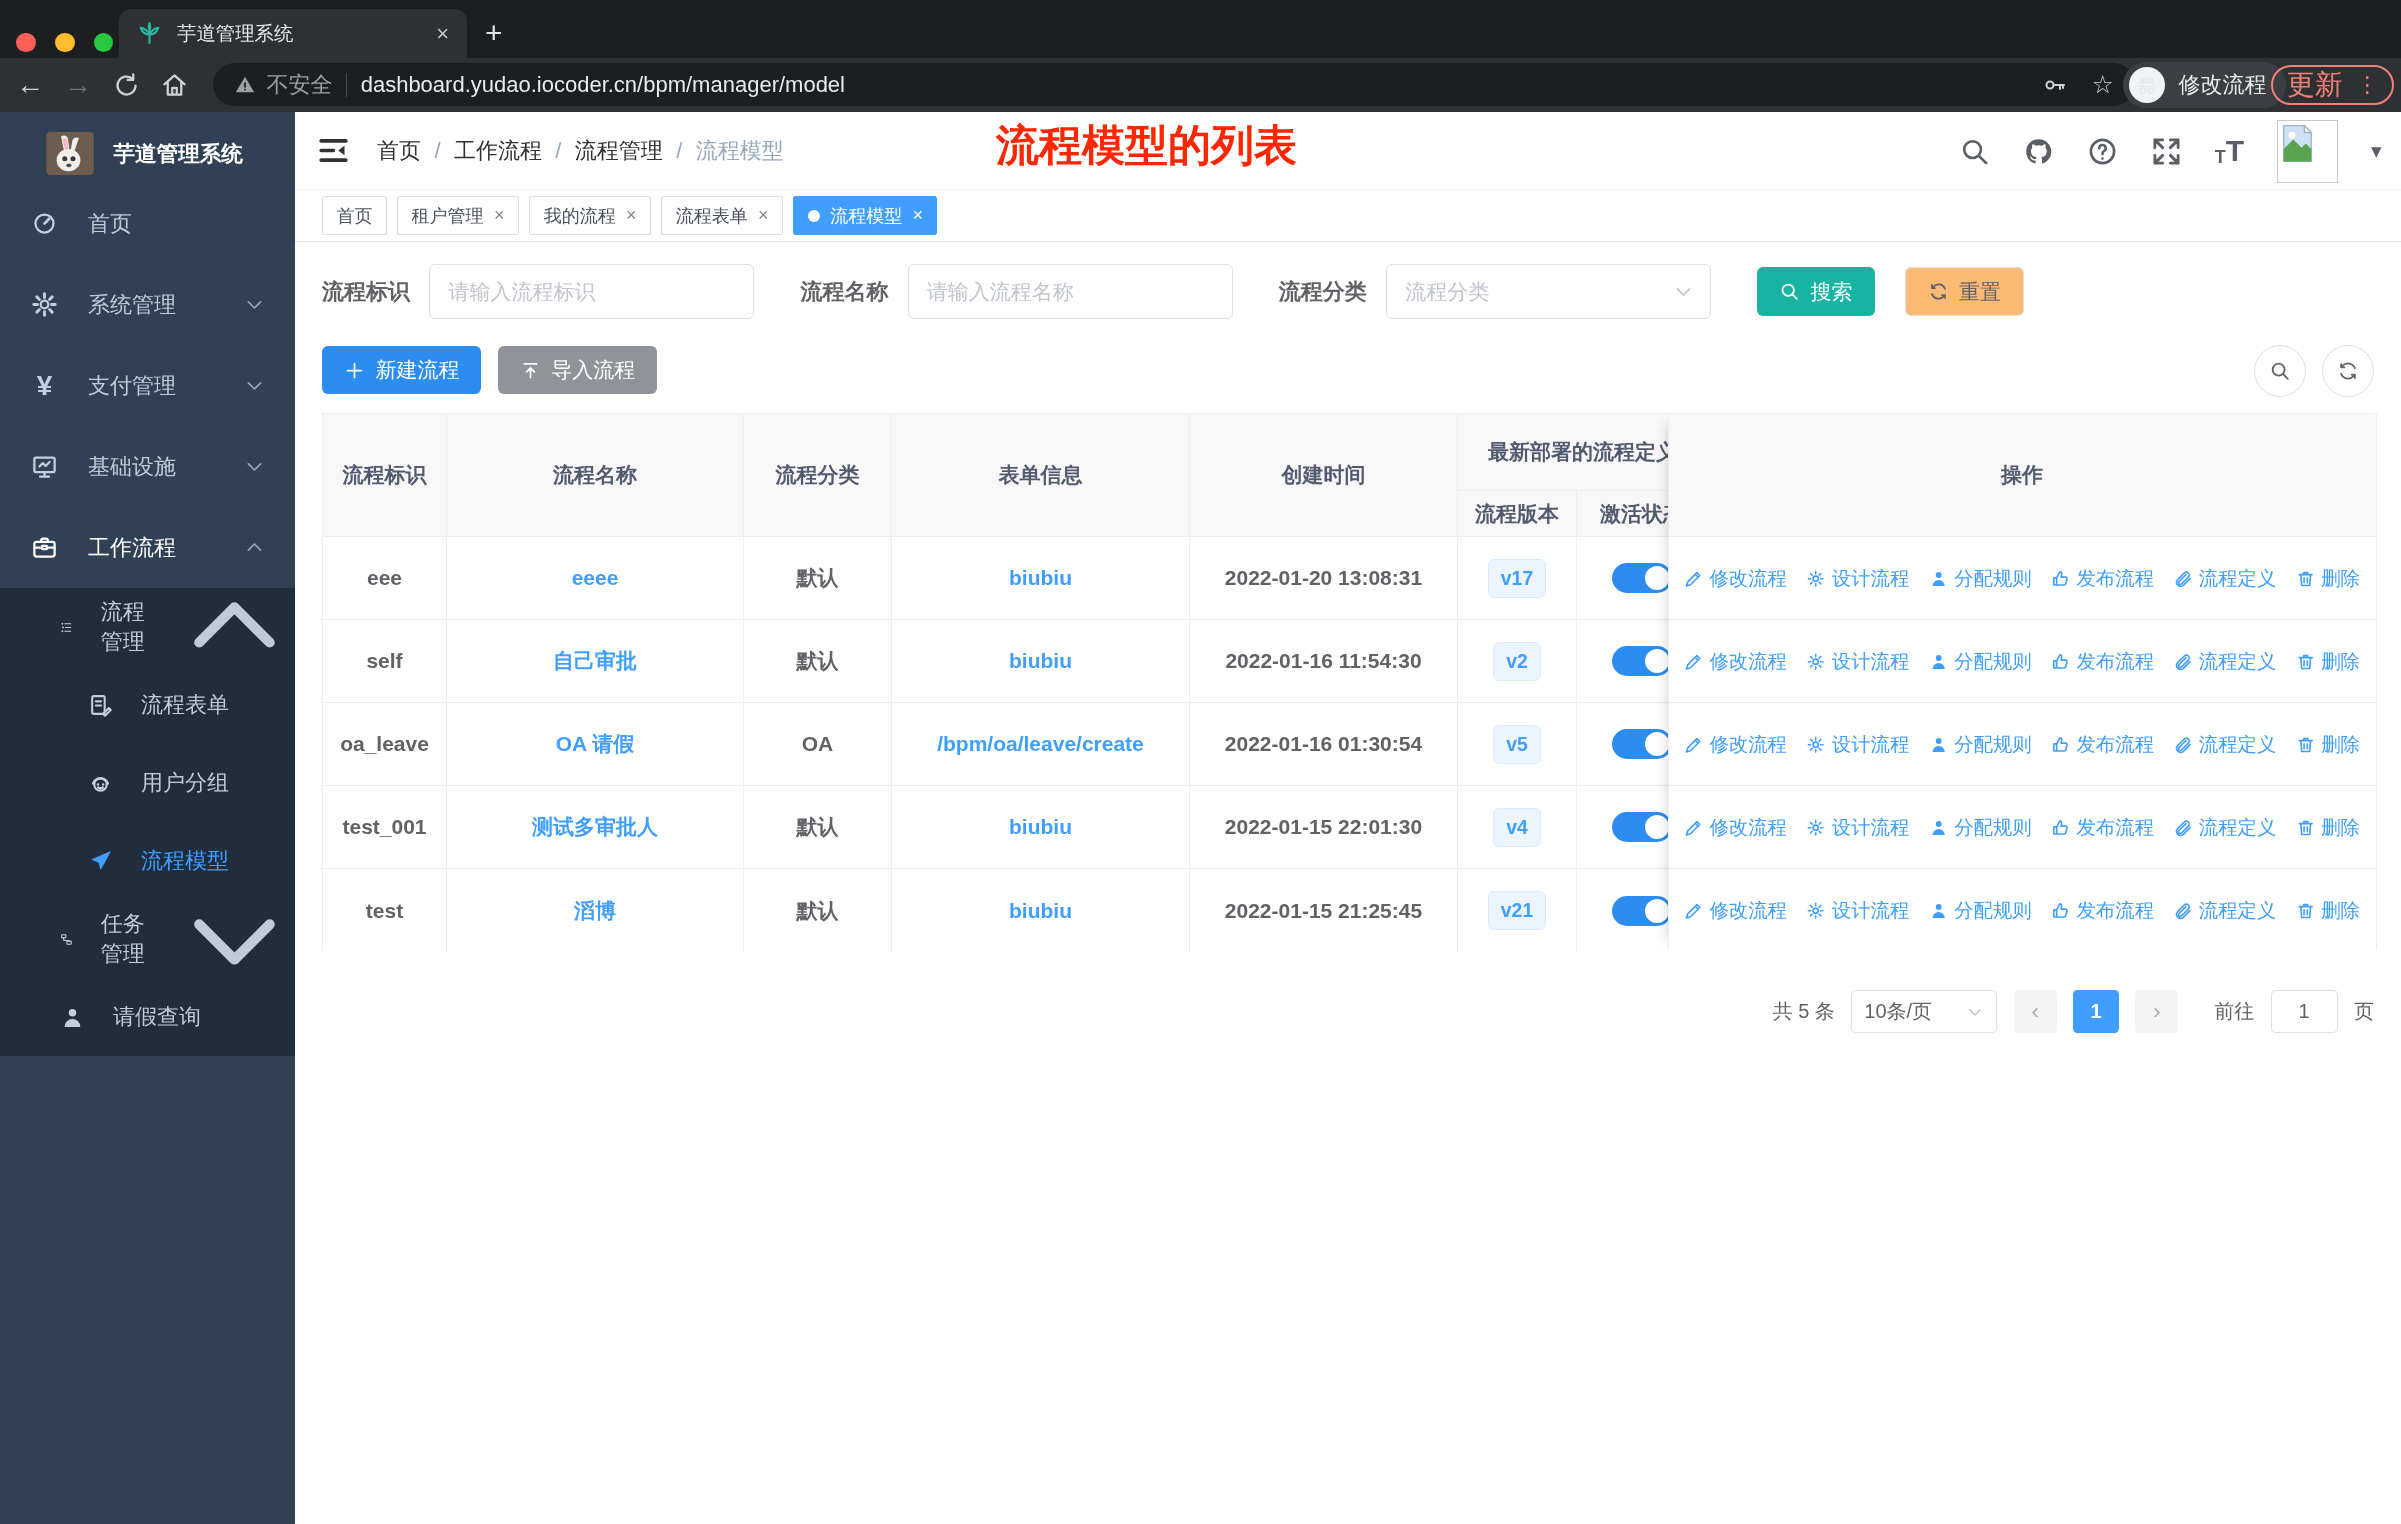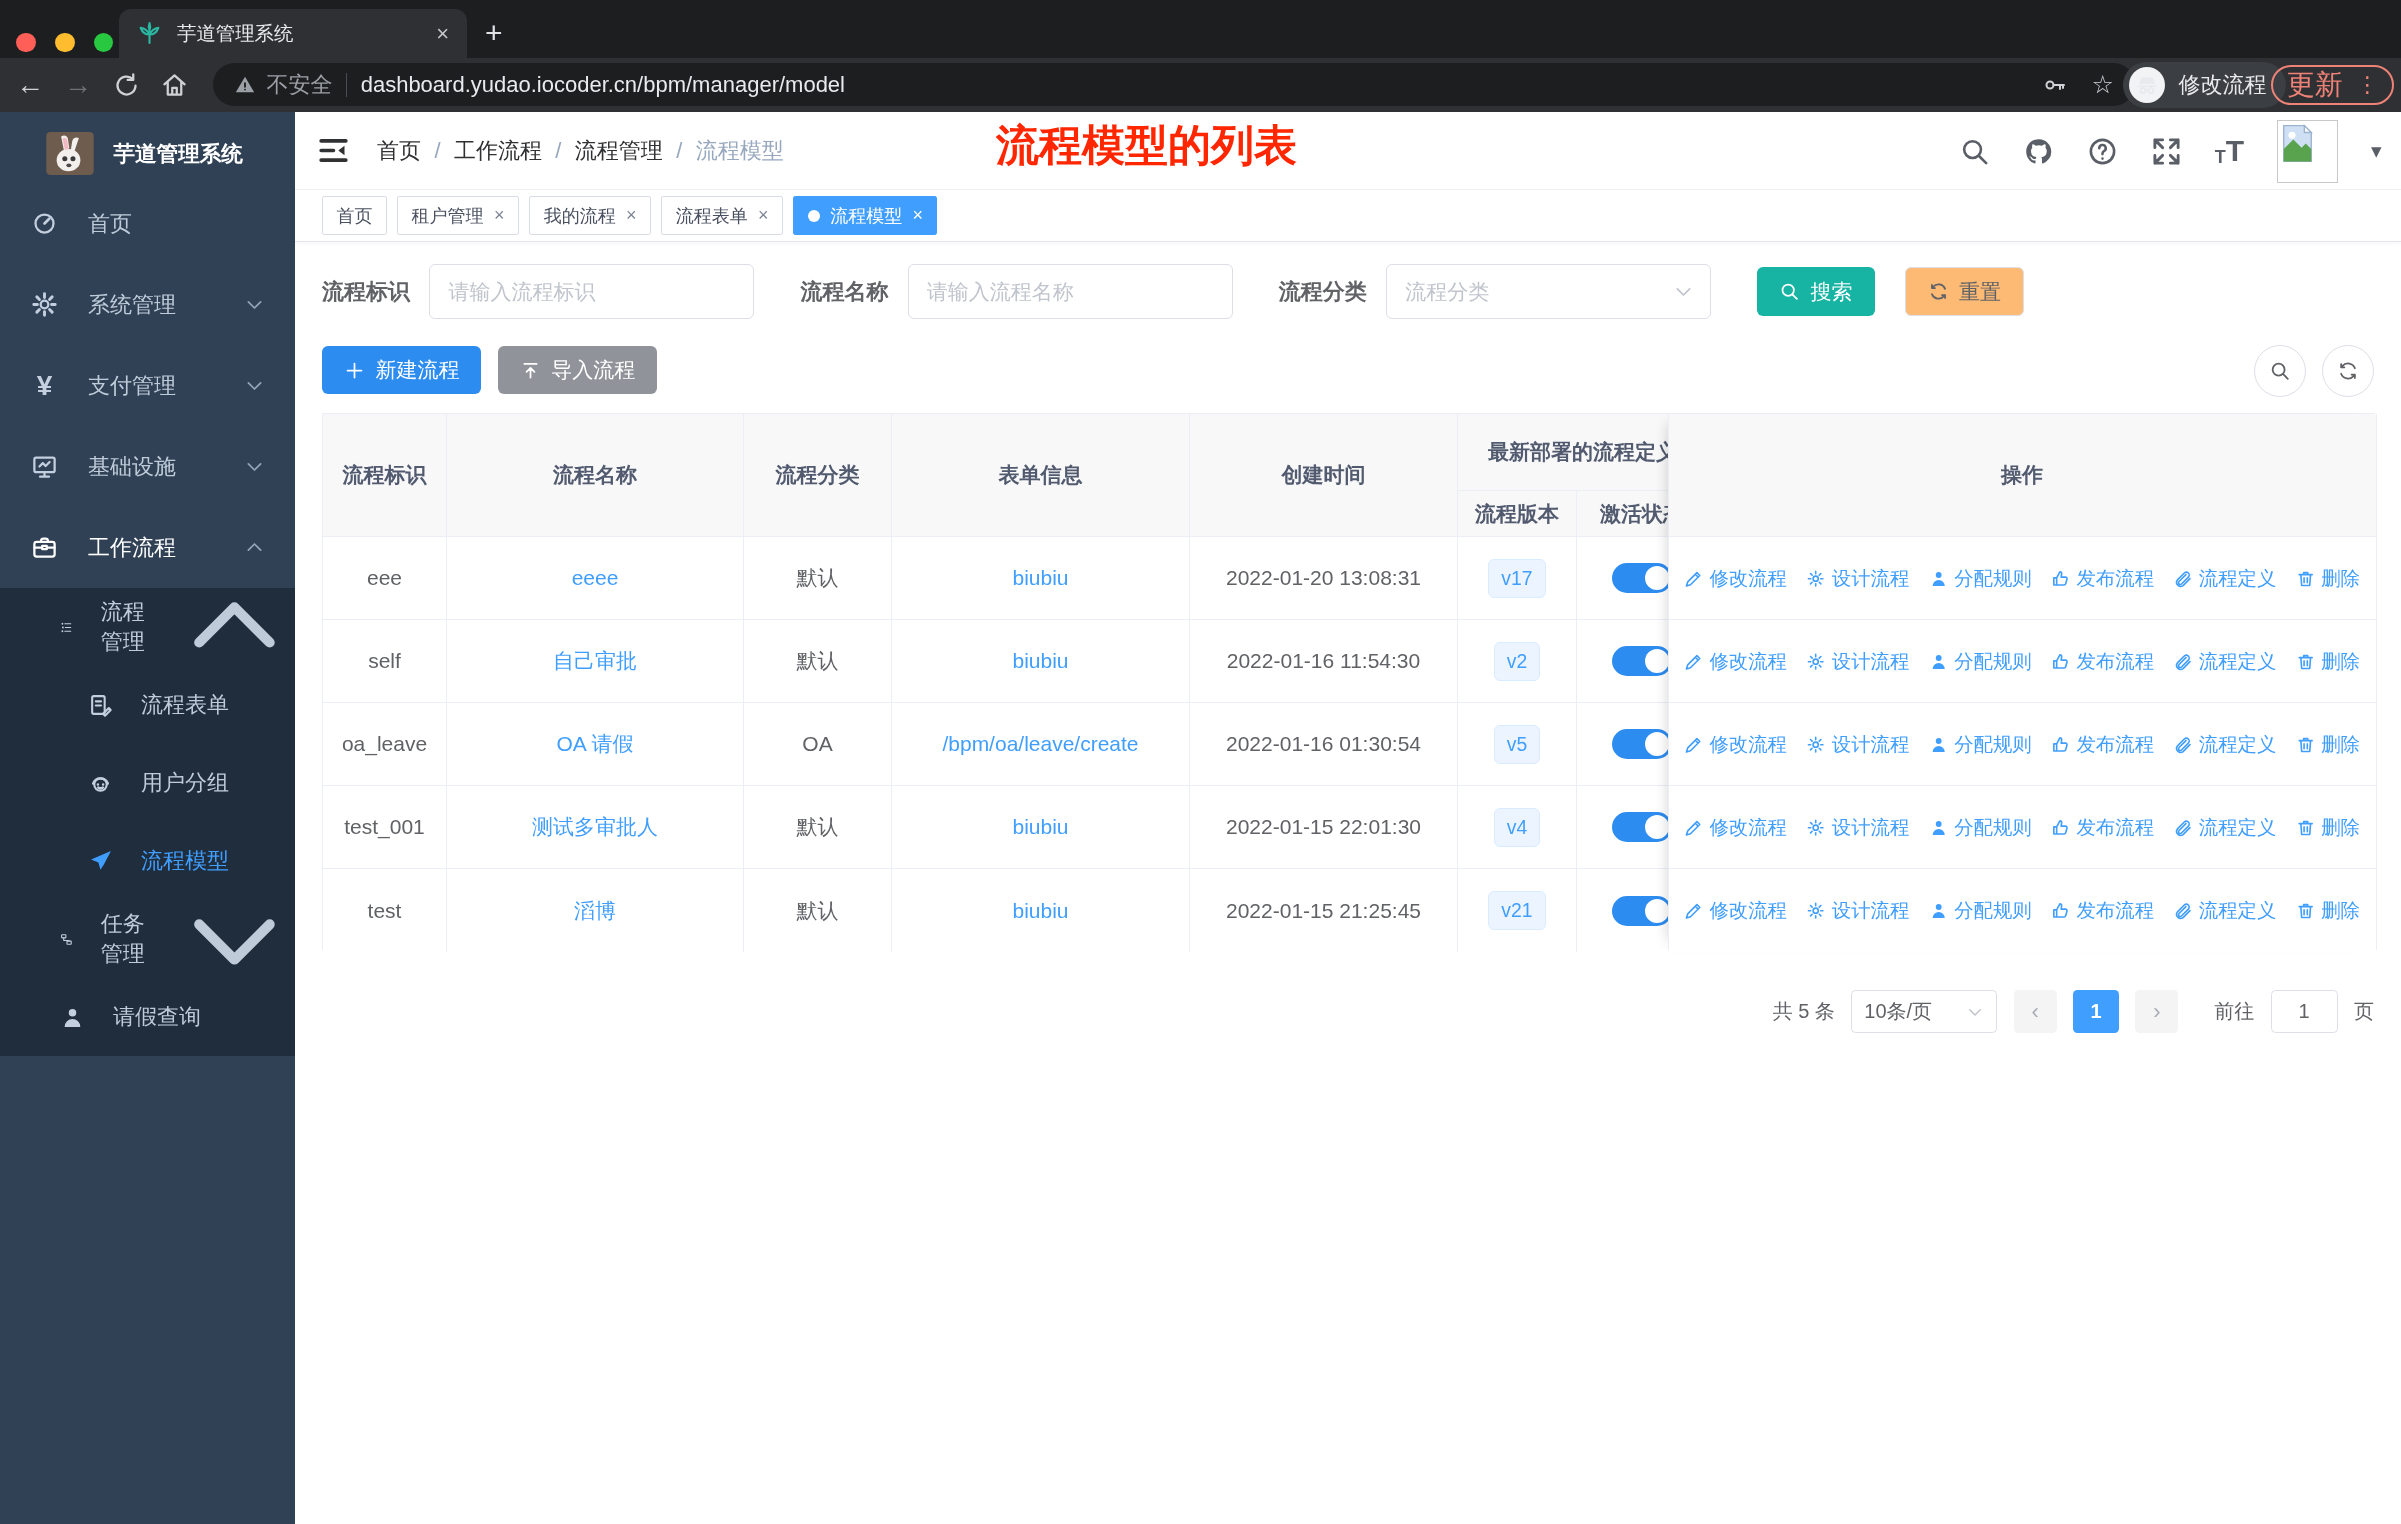--- a/index.html
+++ b/index.html
@@ -115,21 +115,21 @@
   .tablewrap { position:relative; margin-top:19.4px; width:2053px; height:537px;
     border:1.5px solid #ebeef5; border-right:none; font-size:21px; color:#606266; }
   .thead { display:flex; height:123px; background:#f8f8f9; color:#515a6e; font-weight:700; border-bottom:1.5px solid #ebeef5; }
   .th { display:flex; align-items:center; justify-content:center; border-right:1.5px solid #ebeef5; }
   .col-id{width:124px;} .col-name{width:297px;} .col-cat{width:148px;} .col-form{width:298px;}
   .col-created{width:268px;} .col-ver{width:119px;} .col-act{width:130px; border-right:none;}
   .th-group { width:249px; display:flex; flex-direction:column; }
   .th-group .g-top { height:77px; border-bottom:1.5px solid #ebeef5; display:flex; align-items:center; justify-content:center; white-space:nowrap; overflow:hidden; }
   .th-group .g-bot { flex:1; display:flex; }
   .th-group .g-bot .th { height:100%; }
-  .tbody .t-row { display:flex; height:83px; border-bottom:1.5px solid #ebeef5; background:#fff; }
+  .tbody .t-row { display:flex; height:83px; border-bottom:1.5px solid #ebeef5; background:#fff;font-weight:bold; }
   .tbody .t-row:last-child { border-bottom:none; }
   .td { display:flex; align-items:center; justify-content:center; border-right:1.5px solid #ebeef5; overflow:hidden; white-space:nowrap; }
   .td a { color:#409eff; text-decoration:none; cursor:pointer; }
   .vbadge { background:#ecf5ff; border:1.5px solid #d9ecff; color:#409eff; font-size:19.4px; border-radius:6px;
     padding:0 12px; height:39px; display:inline-flex; align-items:center; }
   .toggle { width:60px; height:30px; border-radius:15px; background:#dcdfe6; position:relative; display:inline-block; cursor:pointer; }
   .toggle.on { background:#2d8cf0; }
   .toggle .knob { position:absolute; top:3px; left:3px; width:24px; height:24px; border-radius:50%; background:#fff; }
   .toggle.on .knob { left:auto; right:3px; }
 

